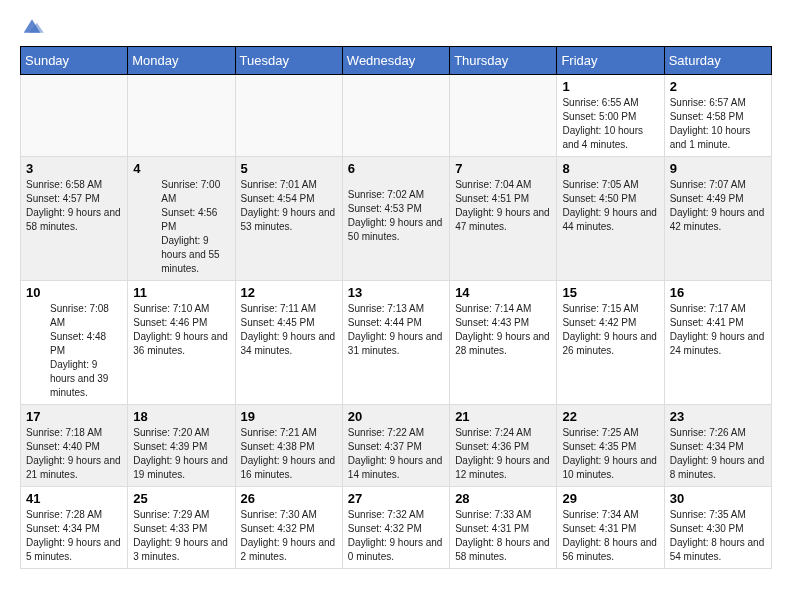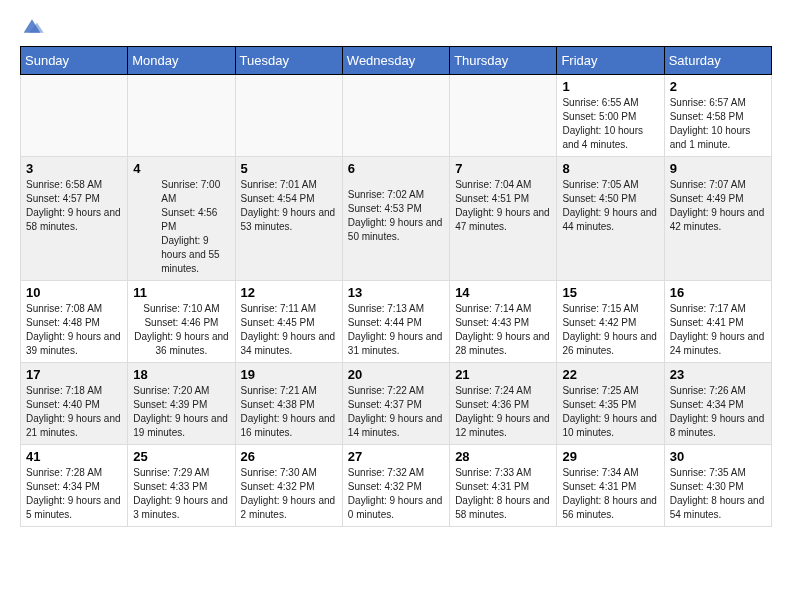--- a/index.html
+++ b/index.html
@@ -114,27 +114,27 @@
           <td class="odd-row">
             <span class="day-num">9</span>
             <div class="day-info" style="white-space: pre-line;">Sunrise: 7:07 AM
 Sunset: 4:49 PM
 Daylight: 9 hours and 42 minutes.</div>
           </td>
         </tr>
         <tr>
           <td class="even-row">
             <span class="day-num">10</span>
-            <div class="day-info" style="white-space: pre-line;">Sunrise: 7:08 AM
+            <div class="day-info" style="white-space: pre-line; margin-left: 24px;">Sunrise: 7:08 AM
 Sunset: 4:48 PM
 Daylight: 9 hours and 39 minutes.</div>
           </td>
           <td class="even-row">
             <span class="day-num">11</span>
-            <div class="day-info" style="white-space: pre-line; text-align: center;">Sunrise: 7:10 AM
+            <div class="day-info" style="white-space: pre-line;">Sunrise: 7:10 AM
 Sunset: 4:46 PM
 Daylight: 9 hours and 36 minutes.</div>
           </td>
           <td class="even-row">
             <span class="day-num">12</span>
             <div class="day-info" style="white-space: pre-line;">Sunrise: 7:11 AM
 Sunset: 4:45 PM
 Daylight: 9 hours and 34 minutes.</div>
           </td>
           <td class="even-row">

